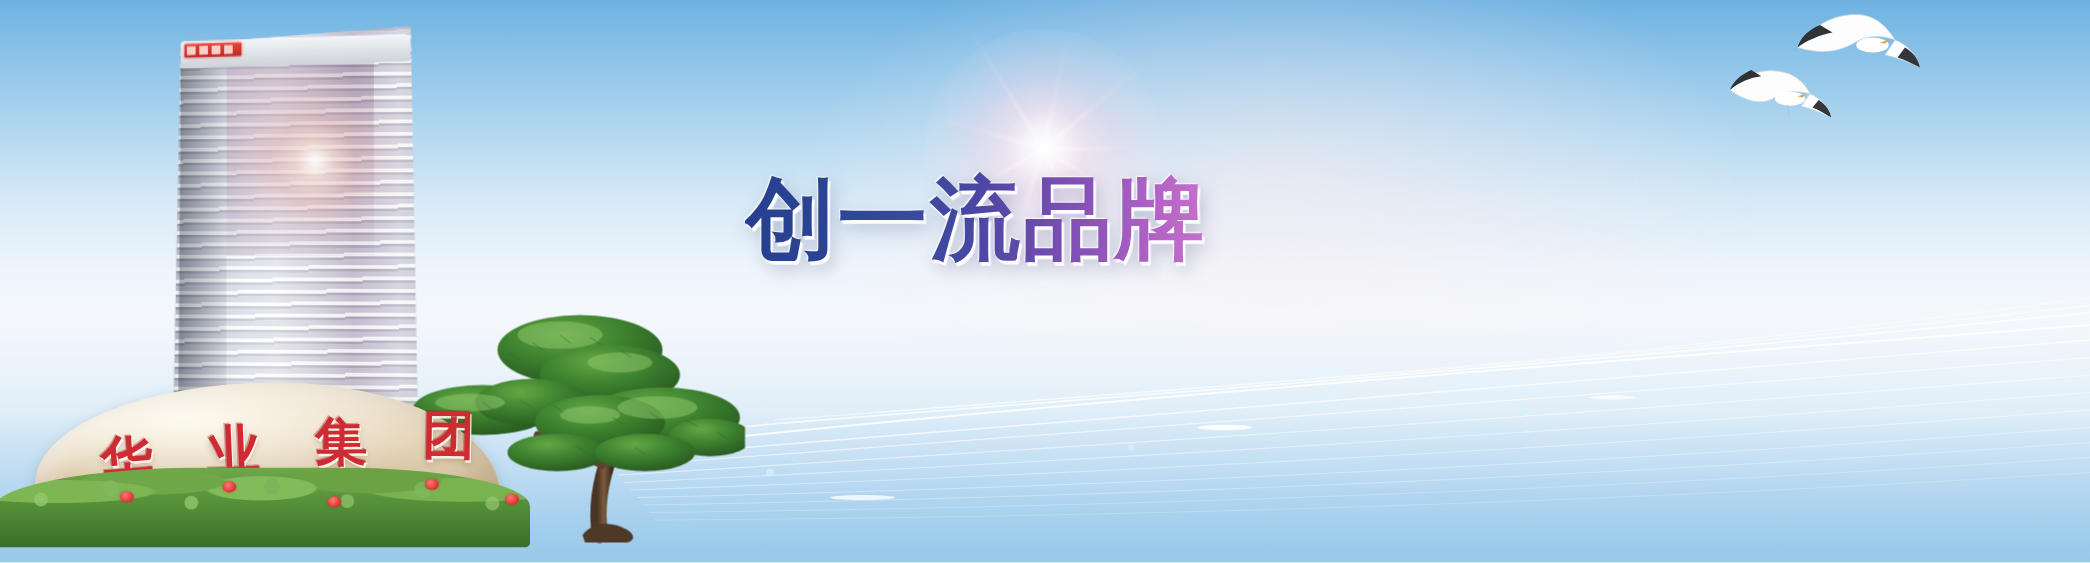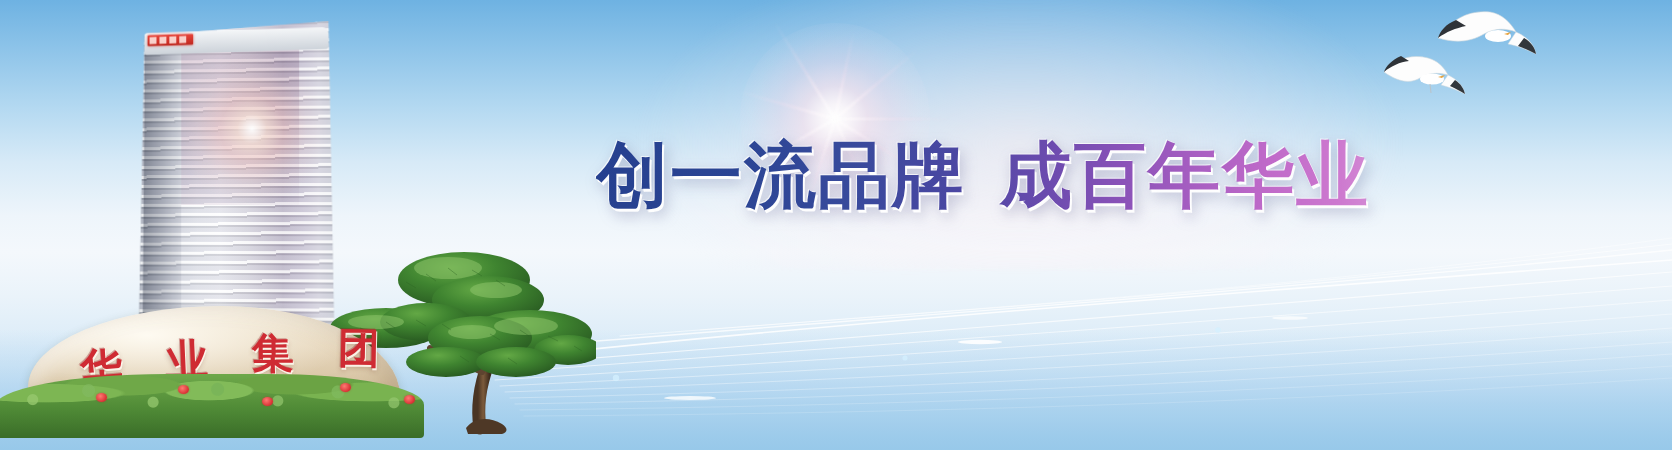--- a/index.html
+++ b/index.html
@@ -430,16 +430,15 @@
   <div class="hedge"></div>
   <div class="flower" style="left:96px;bottom:48px;"></div>
   <div class="flower" style="left:178px;bottom:56px;"></div>
   <div class="flower" style="left:262px;bottom:44px;"></div>
   <div class="flower" style="left:340px;bottom:58px;"></div>
   <div class="flower" style="left:404px;bottom:46px;"></div>
 
   <div class="slogan">
     <span>创一流品牌</span>
     <span class="gap"></span>
-    <span>成百年华业</span>
   </div>
 
 </div>
 
 </body></html>

